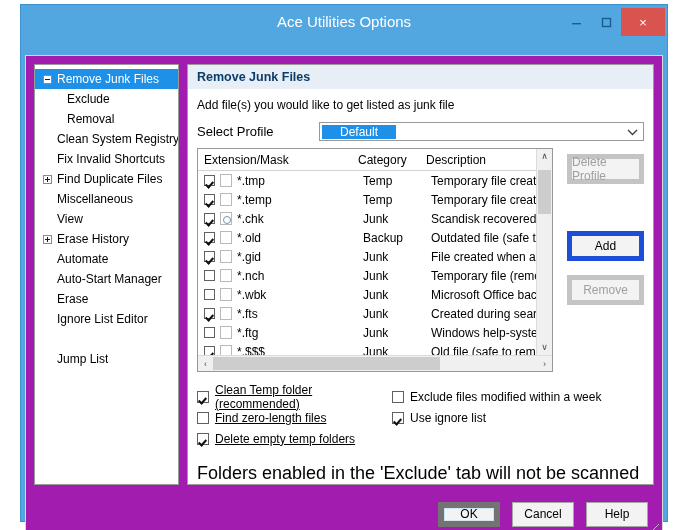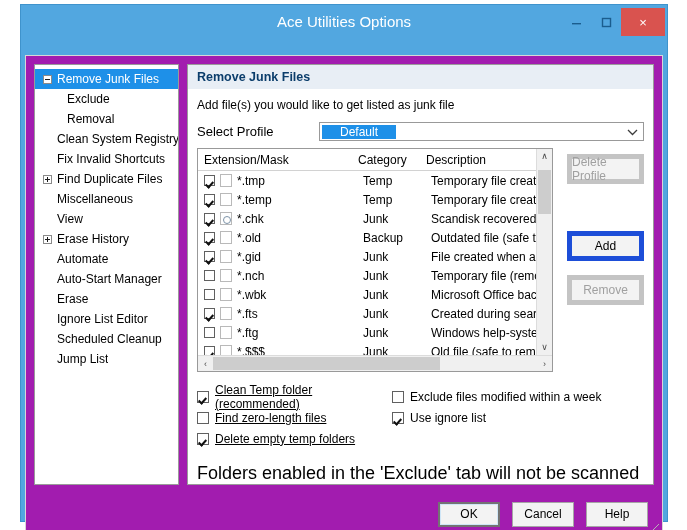--- a/index.html
+++ b/index.html
@@ -166,21 +166,21 @@
   
   .footer{
     height:42px;flex:0 0 42px;display:flex;align-items:center;
     justify-content:flex-end;padding-right:14px;gap:12px;position:relative;
   }
   .fbtn{
     width:62px;height:25px;border:1px solid #a6a6a6;background:#f3f3f3;
     font-size:12px;display:flex;align-items:center;justify-content:center;
     box-sizing:border-box;
   }
-  .fbtn.default{border:2px solid #737373;box-shadow:0 0 0 1px #cfe6f7 inset;}
+  .fbtn.default{border:6px solid #737373;box-shadow:0 0 0 1px #cfe6f7 inset;}
   .grip{
     position:absolute;right:3px;bottom:2px;width:9px;height:9px;
     background:
       linear-gradient(135deg,transparent 45%,#b5b5b5 45%,#b5b5b5 55%,transparent 55%);
   }
 </style>
 </head>
 <body>
 
 <div class="window">
@@ -252,21 +252,20 @@
           <div class="tnode indent0">
             <span class="exp none"></span>
             <span class="tlabel">Erase</span>
           </div>
           <div class="tnode indent0">
             <span class="exp none"></span>
             <span class="tlabel">Ignore List Editor</span>
           </div>
           <div class="tnode indent0">
             <span class="exp none"></span>
-            <span class="tlabel">Scheduled Cleanup</span>
           </div>
           <div class="tnode indent0">
             <span class="exp none"></span>
             <span class="tlabel">Jump List</span>
           </div>
         </div>
 
       <div class="panel">
         <div class="panel-head">Remove Junk Files</div>
         <div class="panel-sub">Add file(s) you would like to get listed as junk file</div>

